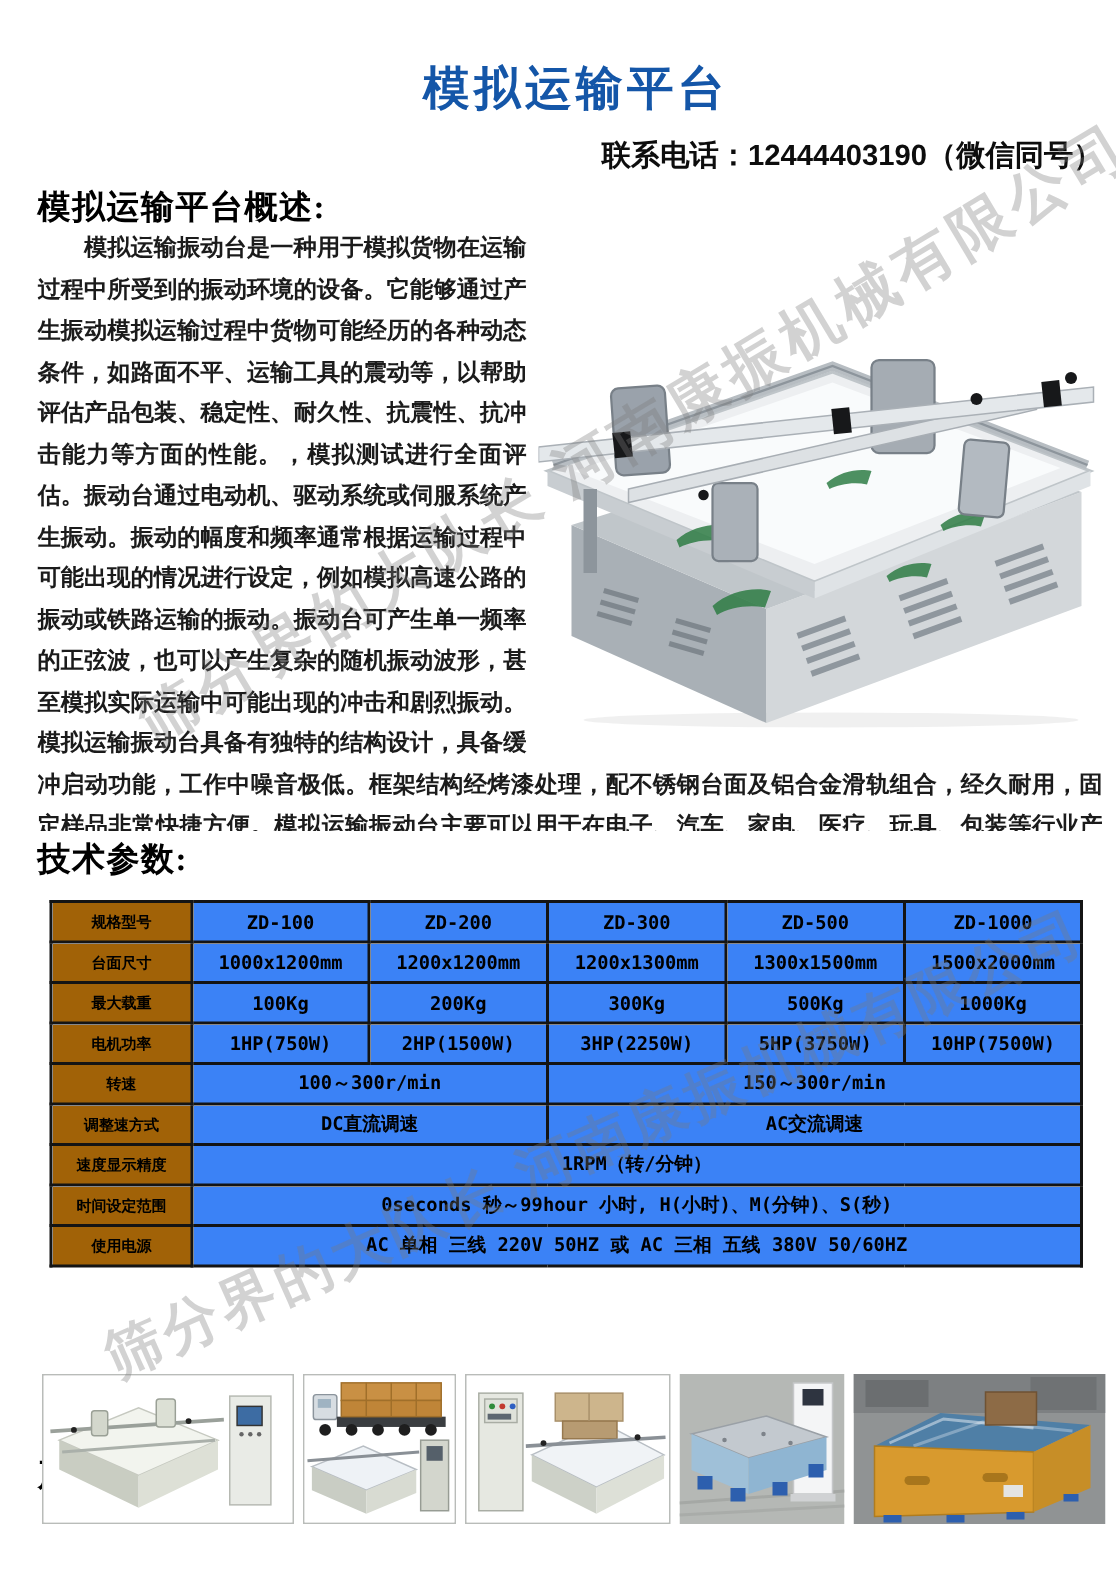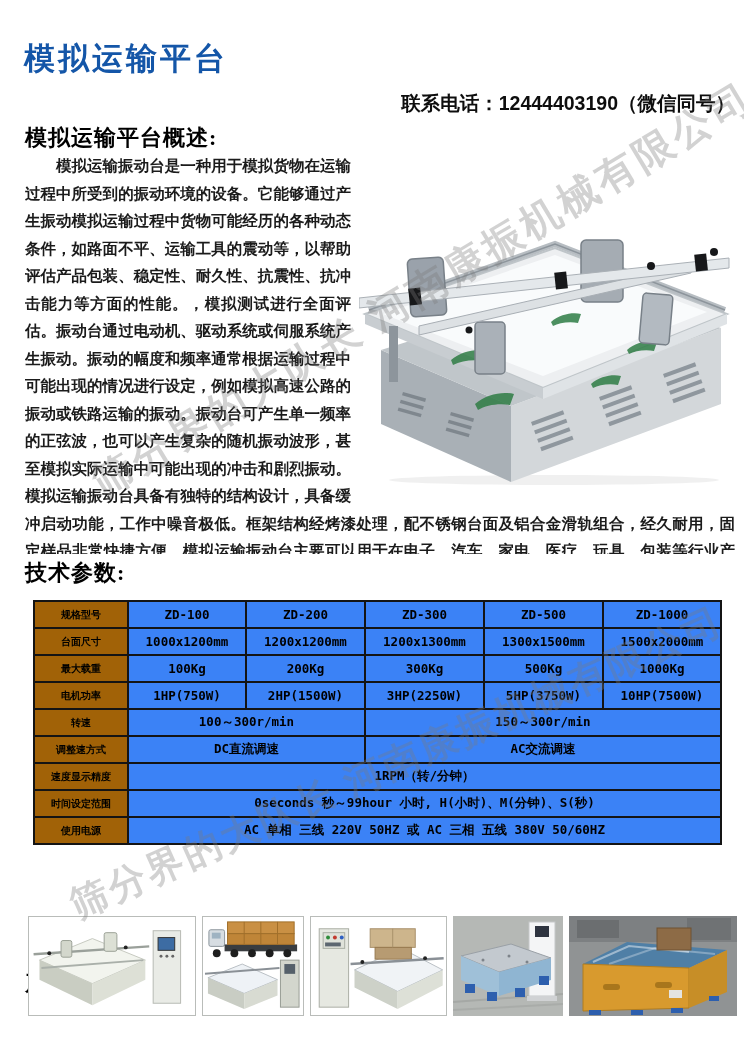--- a/index.html
+++ b/index.html
@@ -1,18 +1,18 @@
 <!DOCTYPE html>
 <html><head>
 <meta charset="utf-8">
 <style>
   html,body{margin:0;padding:0;background:#fff;}
   .page{position:relative;width:744px;height:1053px;background:#ffffff;overflow:hidden;
         font-family:"Liberation Sans","DejaVu Sans",sans-serif;color:#111;}
-  .title{position:absolute;top:38px;left:0;right:0;text-align:left;
+  .title{position:absolute;top:38px;left:0;right:0;text-align:center;
          font-size:31px;font-weight:bold;color:#1456a8;letter-spacing:3px;margin-left:24px;}
   .contact{position:absolute;top:90px;right:9px;font-size:19.5px;font-weight:bold;color:#0d0d0d;}
   .section-heading{position:absolute;left:25px;font-family:"Liberation Serif","DejaVu Serif",serif;
          font-size:22px;font-weight:bold;color:#000;letter-spacing:1px;}
   .sec1{top:123px;}
   .sec2{top:558px;}
   .sec3{top:924px;margin-top:44px;}
   .overview-body{position:absolute;top:152px;left:25px;width:710px;height:402px;overflow:hidden;
          font-size:15.5px;line-height:27.5px;font-weight:bold;color:#1b1b1b;
          text-align:justify;text-indent:2em;}

